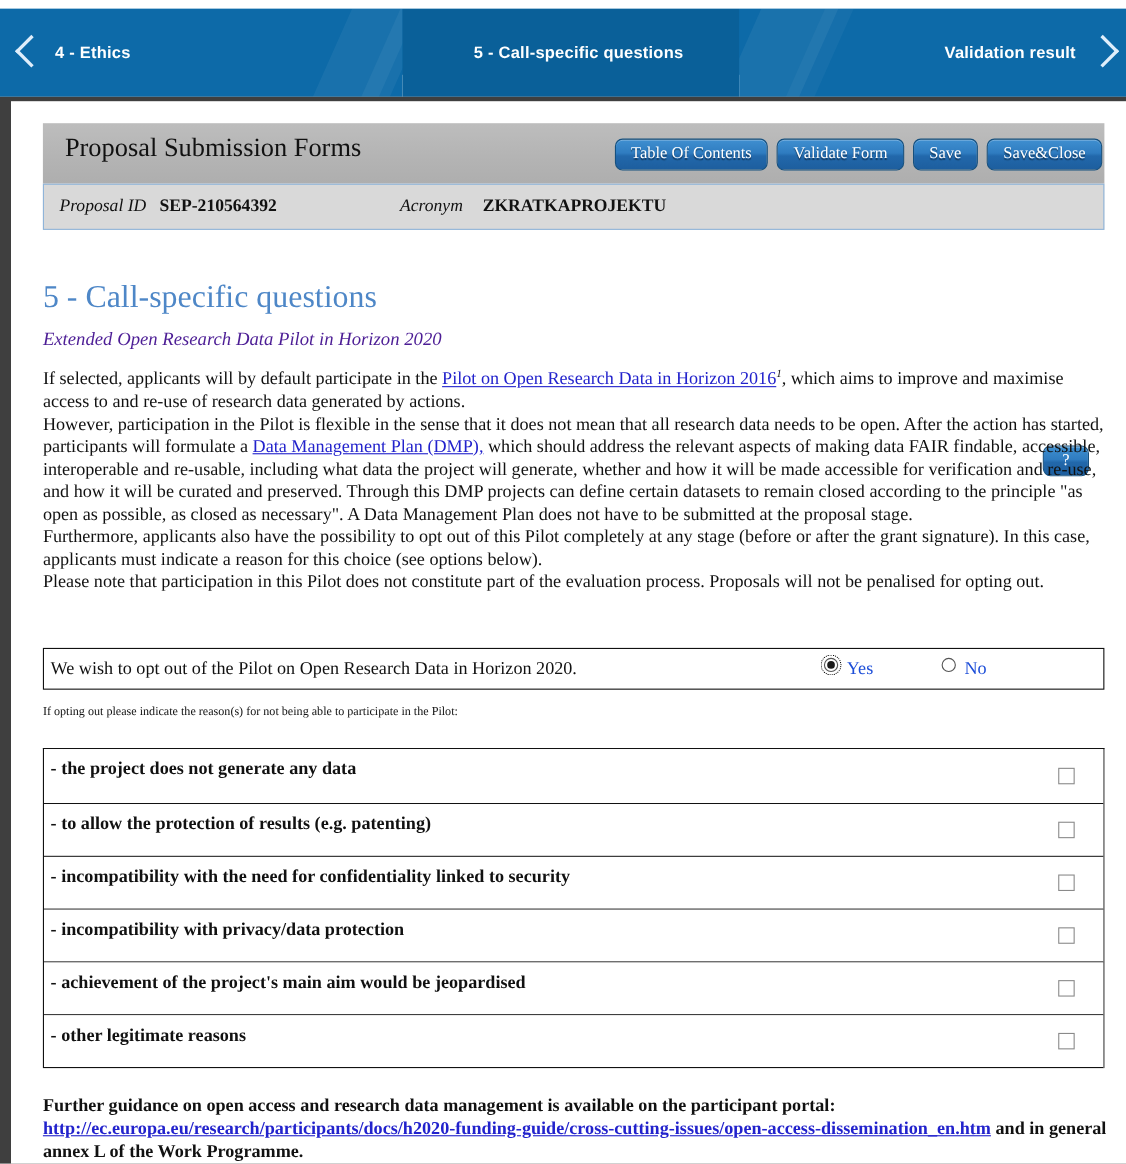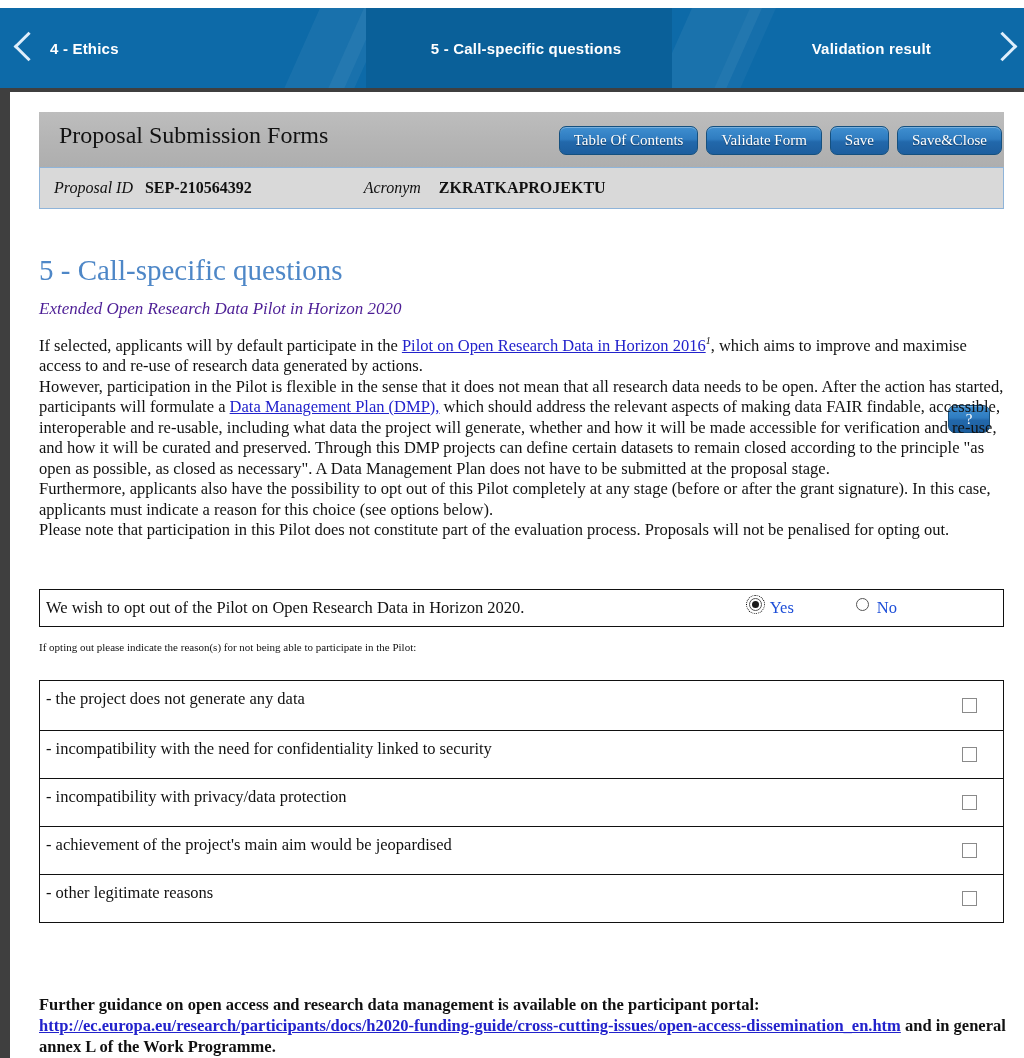--- a/index.html
+++ b/index.html
@@ -62,21 +62,20 @@
   }
   .nav-seg.current {
     background: #0a6099;
   }
   .nav-seg.next {
     width: 352px;
     justify-content: flex-end;
     padding-right: 10px;
     box-sizing: border-box;
     background: #0d6aa8;
-    gap: 47px;
   }
   
   .sheen {
     position: absolute;
     top: -20px;
     width: 60px;
     height: 130px;
     background: rgba(255,255,255,0.05);
     transform: skewX(-24deg);
     pointer-events: none;
@@ -348,20 +347,21 @@
     box-sizing: border-box;
     background: #ffffff;
   }
   .reason-label {
     flex: 1 1 auto;
     font-size: 16.5px;
     color: #111;
     padding-left: 6px;
     align-self: flex-start;
     margin-top: 8px;
+    font-weight: bold;
   }
   .checkbox {
     width: 15px;
     height: 15px;
     border: 1px solid #8a8a8a;
     background: #ffffff;
     box-sizing: border-box;
     flex: 0 0 auto;
     margin-right: 26px;
     cursor: pointer;
@@ -456,20 +456,24 @@
       </div>
 
       <div id="reason-prompt">If opting out please indicate the reason(s) for not being able to participate in the Pilot:</div>
 
       <div id="reasons-table">
         <div class="reason-row" style="height:50px">
           <span class="reason-label">- the project does not generate any data</span>
           <span class="checkbox"></span>
         </div>
         <div class="reason-row" style="height:48px">
+          <span class="reason-label">- to allow the protection of results (e.g. patenting)</span>
+          <span class="checkbox"></span>
+        </div>
+        <div class="reason-row" style="height:48px">
           <span class="reason-label">- incompatibility with the need for confidentiality linked to security</span>
           <span class="checkbox"></span>
         </div>
         <div class="reason-row" style="height:48px">
           <span class="reason-label">- incompatibility with privacy/data protection</span>
           <span class="checkbox"></span>
         </div>
         <div class="reason-row" style="height:48px">
           <span class="reason-label">- achievement of the project's main aim would be jeopardised</span>
           <span class="checkbox"></span>

